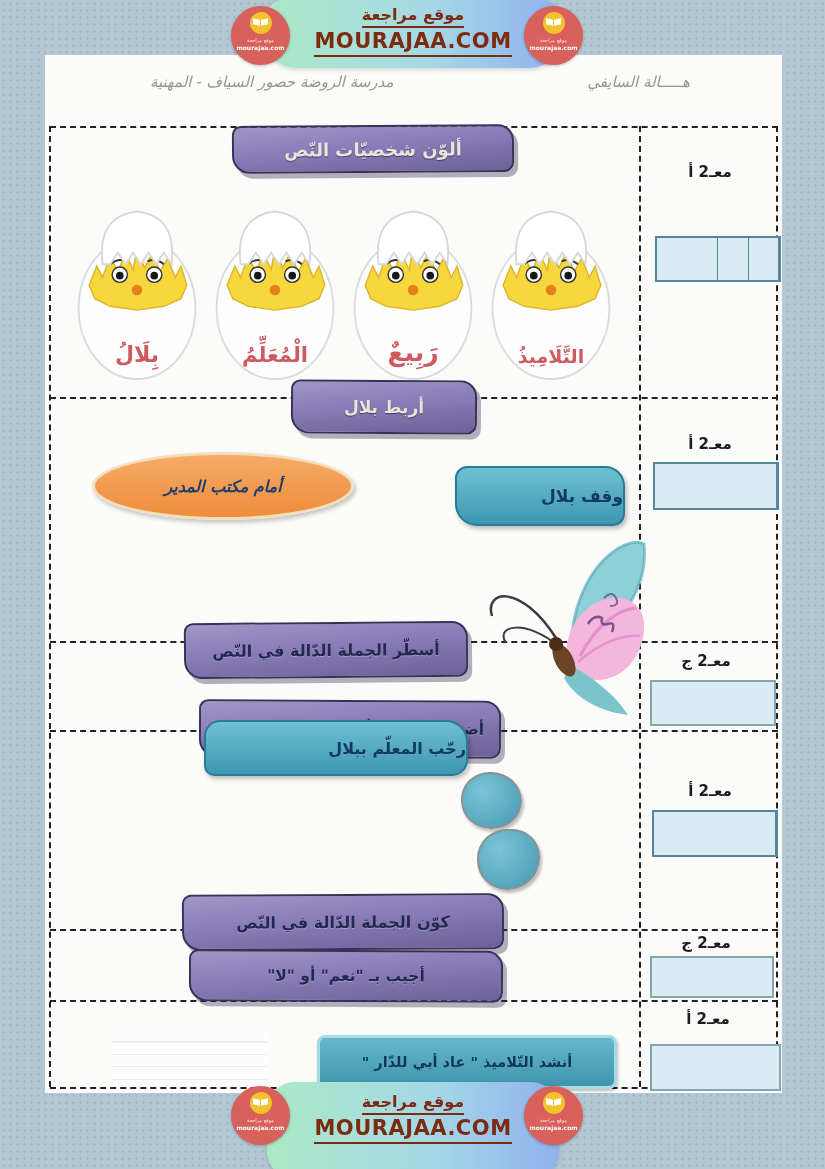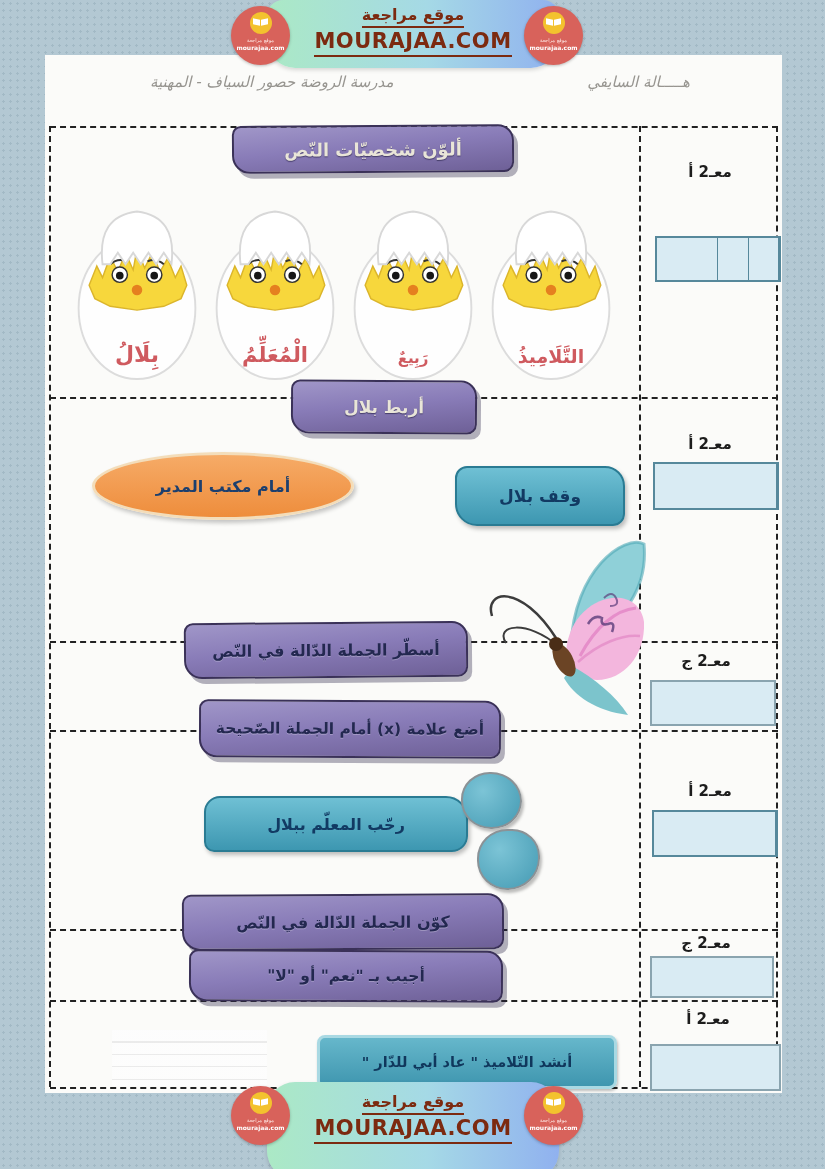--- a/index.html
+++ b/index.html
@@ -39,21 +39,21 @@
     background:linear-gradient(175deg,#a096c8 0%,#897cb8 45%,#6e6097 100%);
     border:2px solid #3a3158;border-radius:9px 16px 10px 18px;
     box-shadow:4px 5px 0 rgba(40,35,70,.35);font-weight:bold;text-align:center;}
   .ribbon.lite{color:#e9e5d8;text-shadow:0 1px 1px rgba(30,25,60,.6);}
   .ribbon.dark{color:#232850;text-shadow:0 1px 0 rgba(255,255,255,.25);}
   
   .oval{position:absolute;display:flex;align-items:center;justify-content:center;direction:rtl;
     background:linear-gradient(180deg,#f6ab67,#ee8d3c);border:3px solid #f3ddba;border-radius:50%;
     box-shadow:2px 3px 4px rgba(0,0,0,.22);color:#1c3f6e;font-weight:bold;font-size:16px;}
   
-  .teal{position:absolute;display:flex;align-items:center;justify-content:center;direction:rtl;
+  .teal{position:absolute;display:flex;align-items:center;justify-content:flex-start;direction:rtl;
     background:linear-gradient(180deg,#6fc0d4,#3d97b1);border:2px solid #2a7b93;
     border-radius:12px 20px 12px 22px;box-shadow:2px 3px 4px rgba(0,0,0,.25);
     color:#123a63;font-weight:bold;}
   .blob{position:absolute;border-radius:48% 52% 50% 50%;border:2px solid #8b9296;
     background:radial-gradient(circle at 35% 32%,#7cc4d6,#449ab3);box-shadow:2px 3px 3px rgba(0,0,0,.25);}
   .sentbox{position:absolute;display:flex;align-items:center;justify-content:center;direction:rtl;
     background:linear-gradient(180deg,#66b7cb,#3f96af);border:3px solid #a9d9e3;border-radius:8px;
     box-shadow:1px 2px 3px rgba(0,0,0,.25);color:#10375c;font-weight:bold;}
   
   .score-label{position:absolute;width:124px;text-align:center;direction:rtl;
@@ -122,21 +122,21 @@
         <path d="M20,92 L28,72 34,84 42,62 50,78 58,58 66,76 70,54 78,74 86,58 94,78 102,64 110,84 116,72 122,92 116,106 98,114 70,118 42,114 26,106 Z" fill="#f7d73c" stroke="#dbb52b" stroke-width="1.5"></path>
         <path d="M42,70 q8,-7 17,-3" stroke="#333" stroke-width="2" fill="none"></path>
         <path d="M81,67 q9,-4 17,3" stroke="#333" stroke-width="2" fill="none"></path>
         <circle cx="52" cy="81" r="8" fill="#fff" stroke="#333" stroke-width="1.5"></circle>
         <circle cx="52" cy="82" r="4" fill="#161616"></circle>
         <circle cx="88" cy="81" r="8" fill="#fff" stroke="#333" stroke-width="1.5"></circle>
         <circle cx="88" cy="82" r="4" fill="#161616"></circle>
         <circle cx="70" cy="97" r="5.5" fill="#e5801f"></circle>
         <path d="M34,70 Q28,20 70,15 Q112,20 106,70 L98,58 90,70 82,58 74,70 66,58 58,70 50,58 42,70 Z" fill="#ffffff" stroke="#d8d8d8" stroke-width="2"></path>
       </svg>
-      <div class="word" style="font-size:15px;">رَبِيعٌ</div>
+      <div class="word" style="font-size:25px;">رَبِيعٌ</div>
     </div>
     <div class="egg">
       <svg viewBox="0 0 140 195" width="134" height="205">
         <ellipse cx="70" cy="116" rx="61" ry="74" fill="#fefefe" stroke="#dcdcdc" stroke-width="2"></ellipse>
         <path d="M20,92 L28,72 34,84 42,62 50,78 58,58 66,76 70,54 78,74 86,58 94,78 102,64 110,84 116,72 122,92 116,106 98,114 70,118 42,114 26,106 Z" fill="#f7d73c" stroke="#dbb52b" stroke-width="1.5"></path>
         <path d="M42,70 q8,-7 17,-3" stroke="#333" stroke-width="2" fill="none"></path>
         <path d="M81,67 q9,-4 17,3" stroke="#333" stroke-width="2" fill="none"></path>
         <circle cx="52" cy="81" r="8" fill="#fff" stroke="#333" stroke-width="1.5"></circle>
         <circle cx="52" cy="82" r="4" fill="#161616"></circle>
         <circle cx="88" cy="81" r="8" fill="#fff" stroke="#333" stroke-width="1.5"></circle>
@@ -167,21 +167,21 @@
   <div class="scoregrid" style="left:655px;top:236px;width:122px;height:42px;grid-template-columns:repeat(4,1fr);">
     <div></div>
       <div></div>
     <div></div>
       <div></div>
   </div>
 
   <div class="ribbon lite" style="left:291px;top:380px;width:182px;height:50px;font-size:17px;transform:rotate(.4deg);">
     <span>أربط بلال</span>
   </div>
-  <div class="oval" style="left:92px;top:452px;width:256px;height:62px;">
+  <div class="oval" style="left:92px;top:452px;width:256px;height:62px;font-style:italic;">
     <span>أمام مكتب المدير</span>
   </div>
   <div class="teal" style="left:455px;top:466px;width:166px;height:56px;font-size:17px;">
     <span>وقف بلال</span>
   </div>
   <div class="score-label" style="left:648px;top:435px;"><span>معـ2 أ</span></div>
   <div class="scoregrid" style="left:653px;top:462px;width:122px;height:44px;grid-template-columns:repeat(2,1fr);">
     <div></div>
       <div></div>
   </div>
@@ -205,21 +205,21 @@
     <span>أسطّر الجملة الدّالة في النّص</span>
   </div>
   <div class="score-label" style="left:644px;top:652px;"><span>معـ2 ج</span></div>
   <div class="scoregrid light" style="left:650px;top:680px;width:122px;height:42px;grid-template-columns:1fr;">
     <div></div>
   </div>
 
   <div class="ribbon dark" style="left:199px;top:700px;width:298px;height:54px;font-size:15.5px;transform:rotate(.3deg);">
     <span>أضع علامة (x) أمام الجملة الصّحيحة</span>
   </div>
-  <div class="teal" style="left:204px;top:796px;width:260px;height:52px;font-size:16px;border-radius:16px 22px 16px 10px;">
+  <div class="teal" style="left:204px;top:720px;width:260px;height:52px;font-size:16px;border-radius:16px 22px 16px 10px;">
     <span>رحّب المعلّم ببلال</span>
   </div>
   <div class="blob" style="left:461px;top:772px;width:57px;height:53px;"></div>
   <div class="blob" style="left:477px;top:829px;width:59px;height:57px;border-radius:50% 46% 54% 50%;"></div>
   <div class="score-label" style="left:648px;top:782px;"><span>معـ2 أ</span></div>
   <div class="scoregrid" style="left:652px;top:810px;width:122px;height:43px;grid-template-columns:repeat(2,1fr);">
     <div></div>
       <div></div>
   </div>
 

